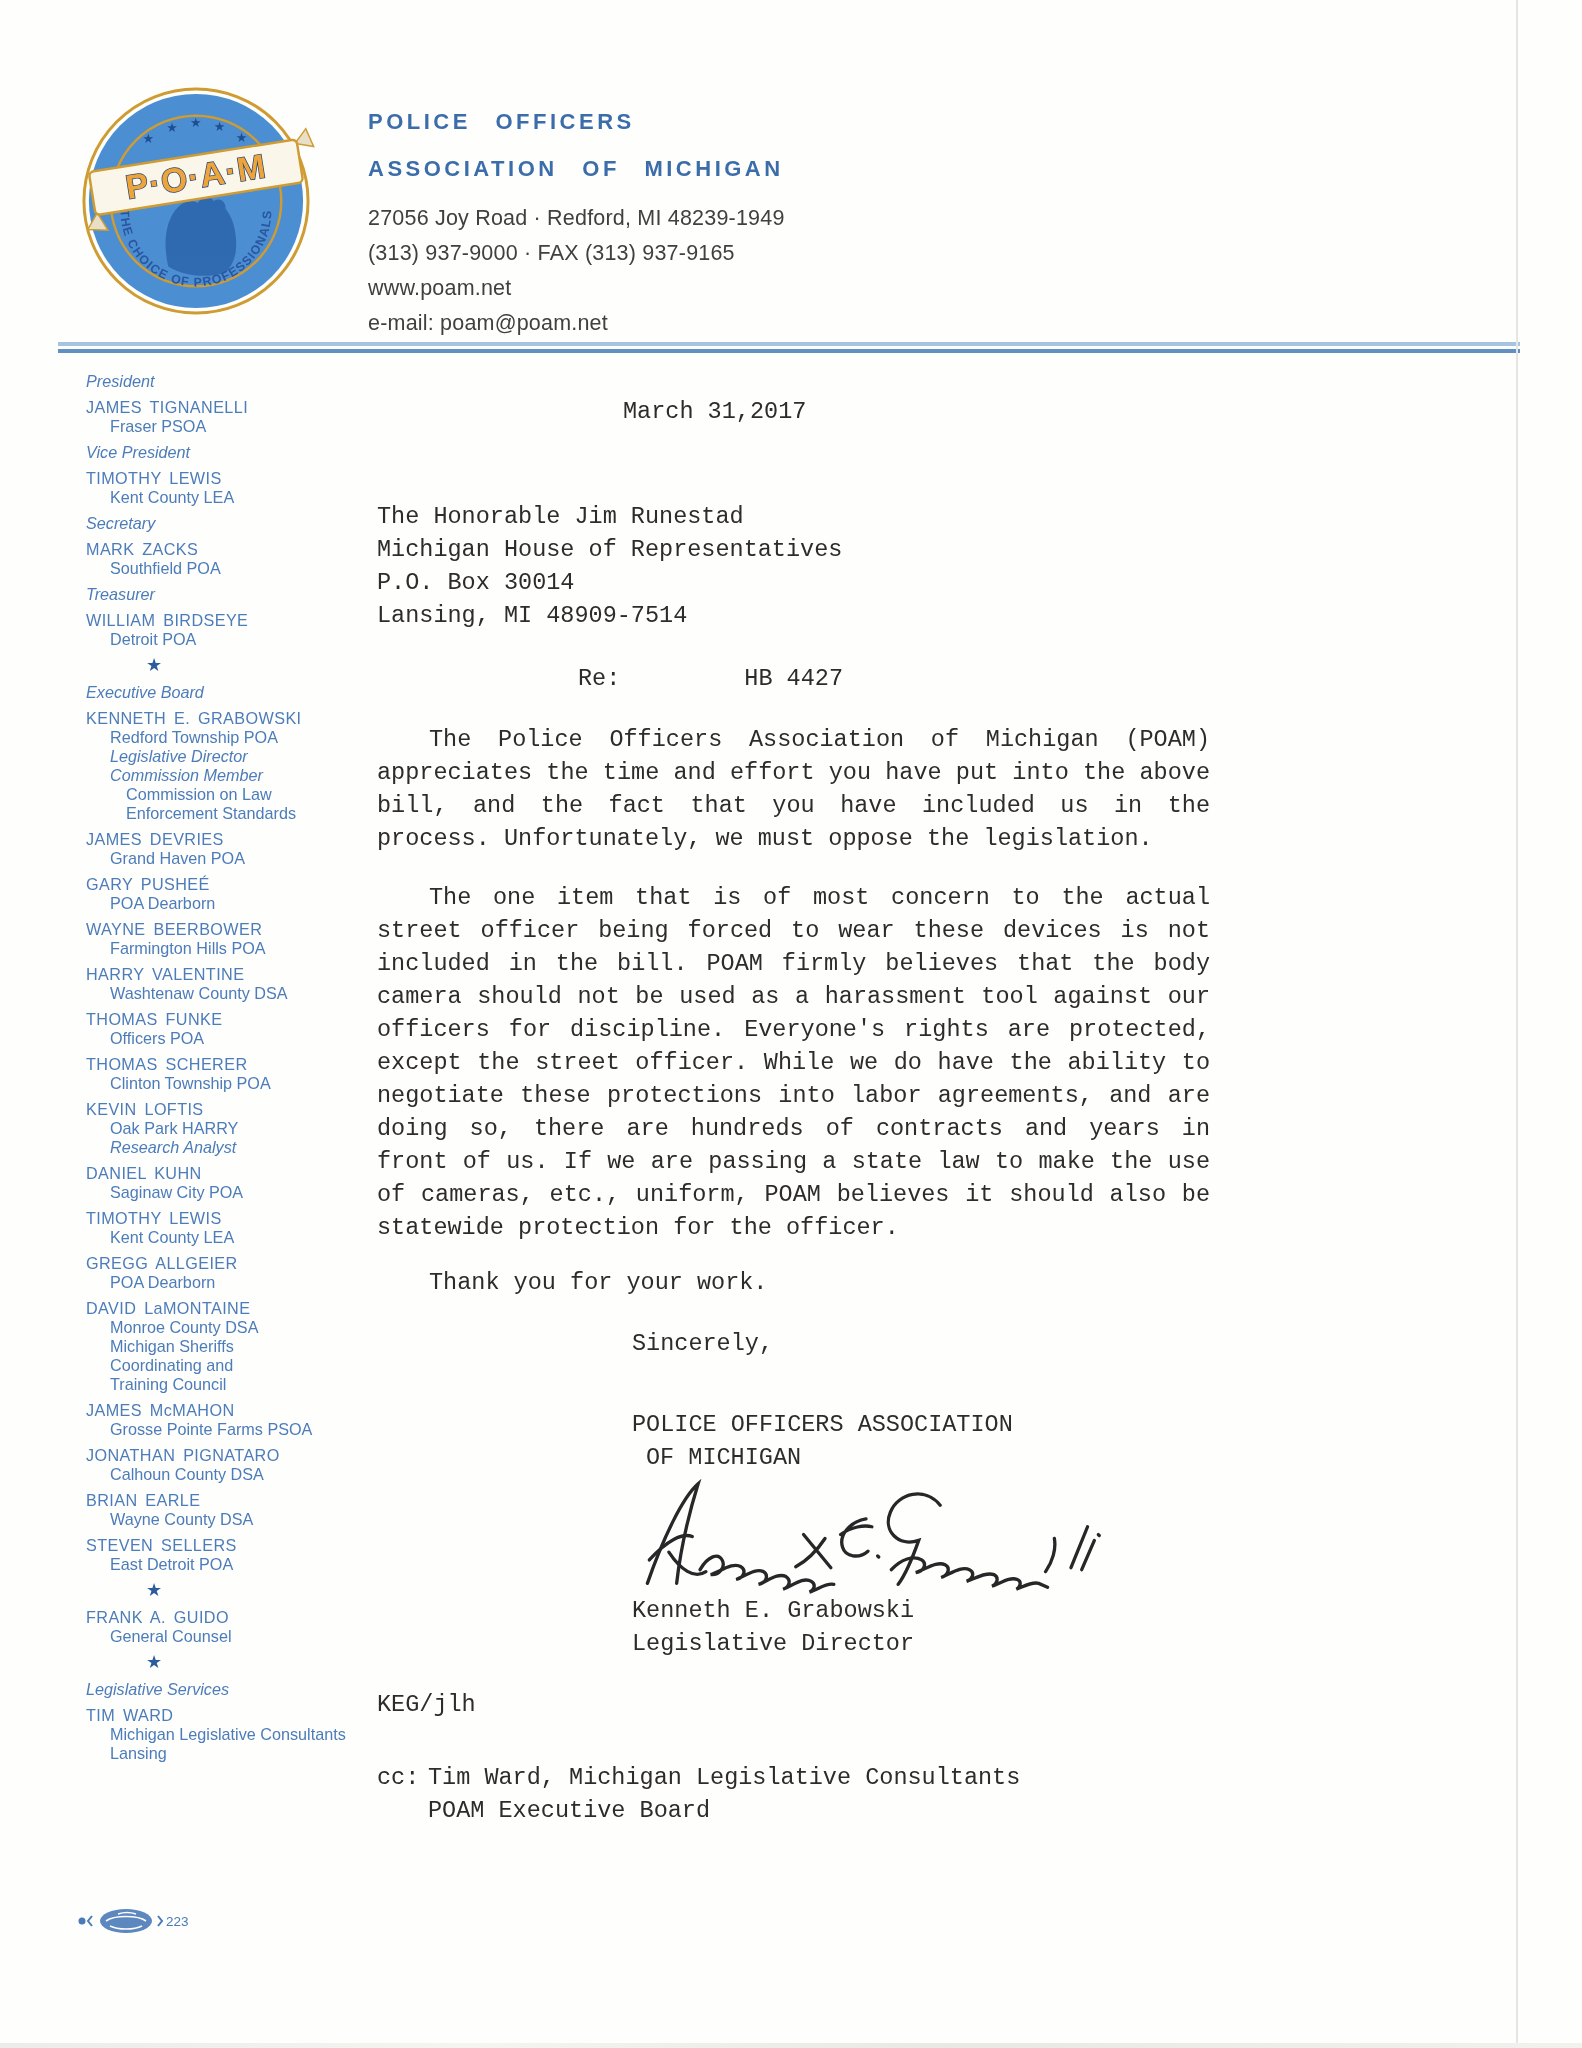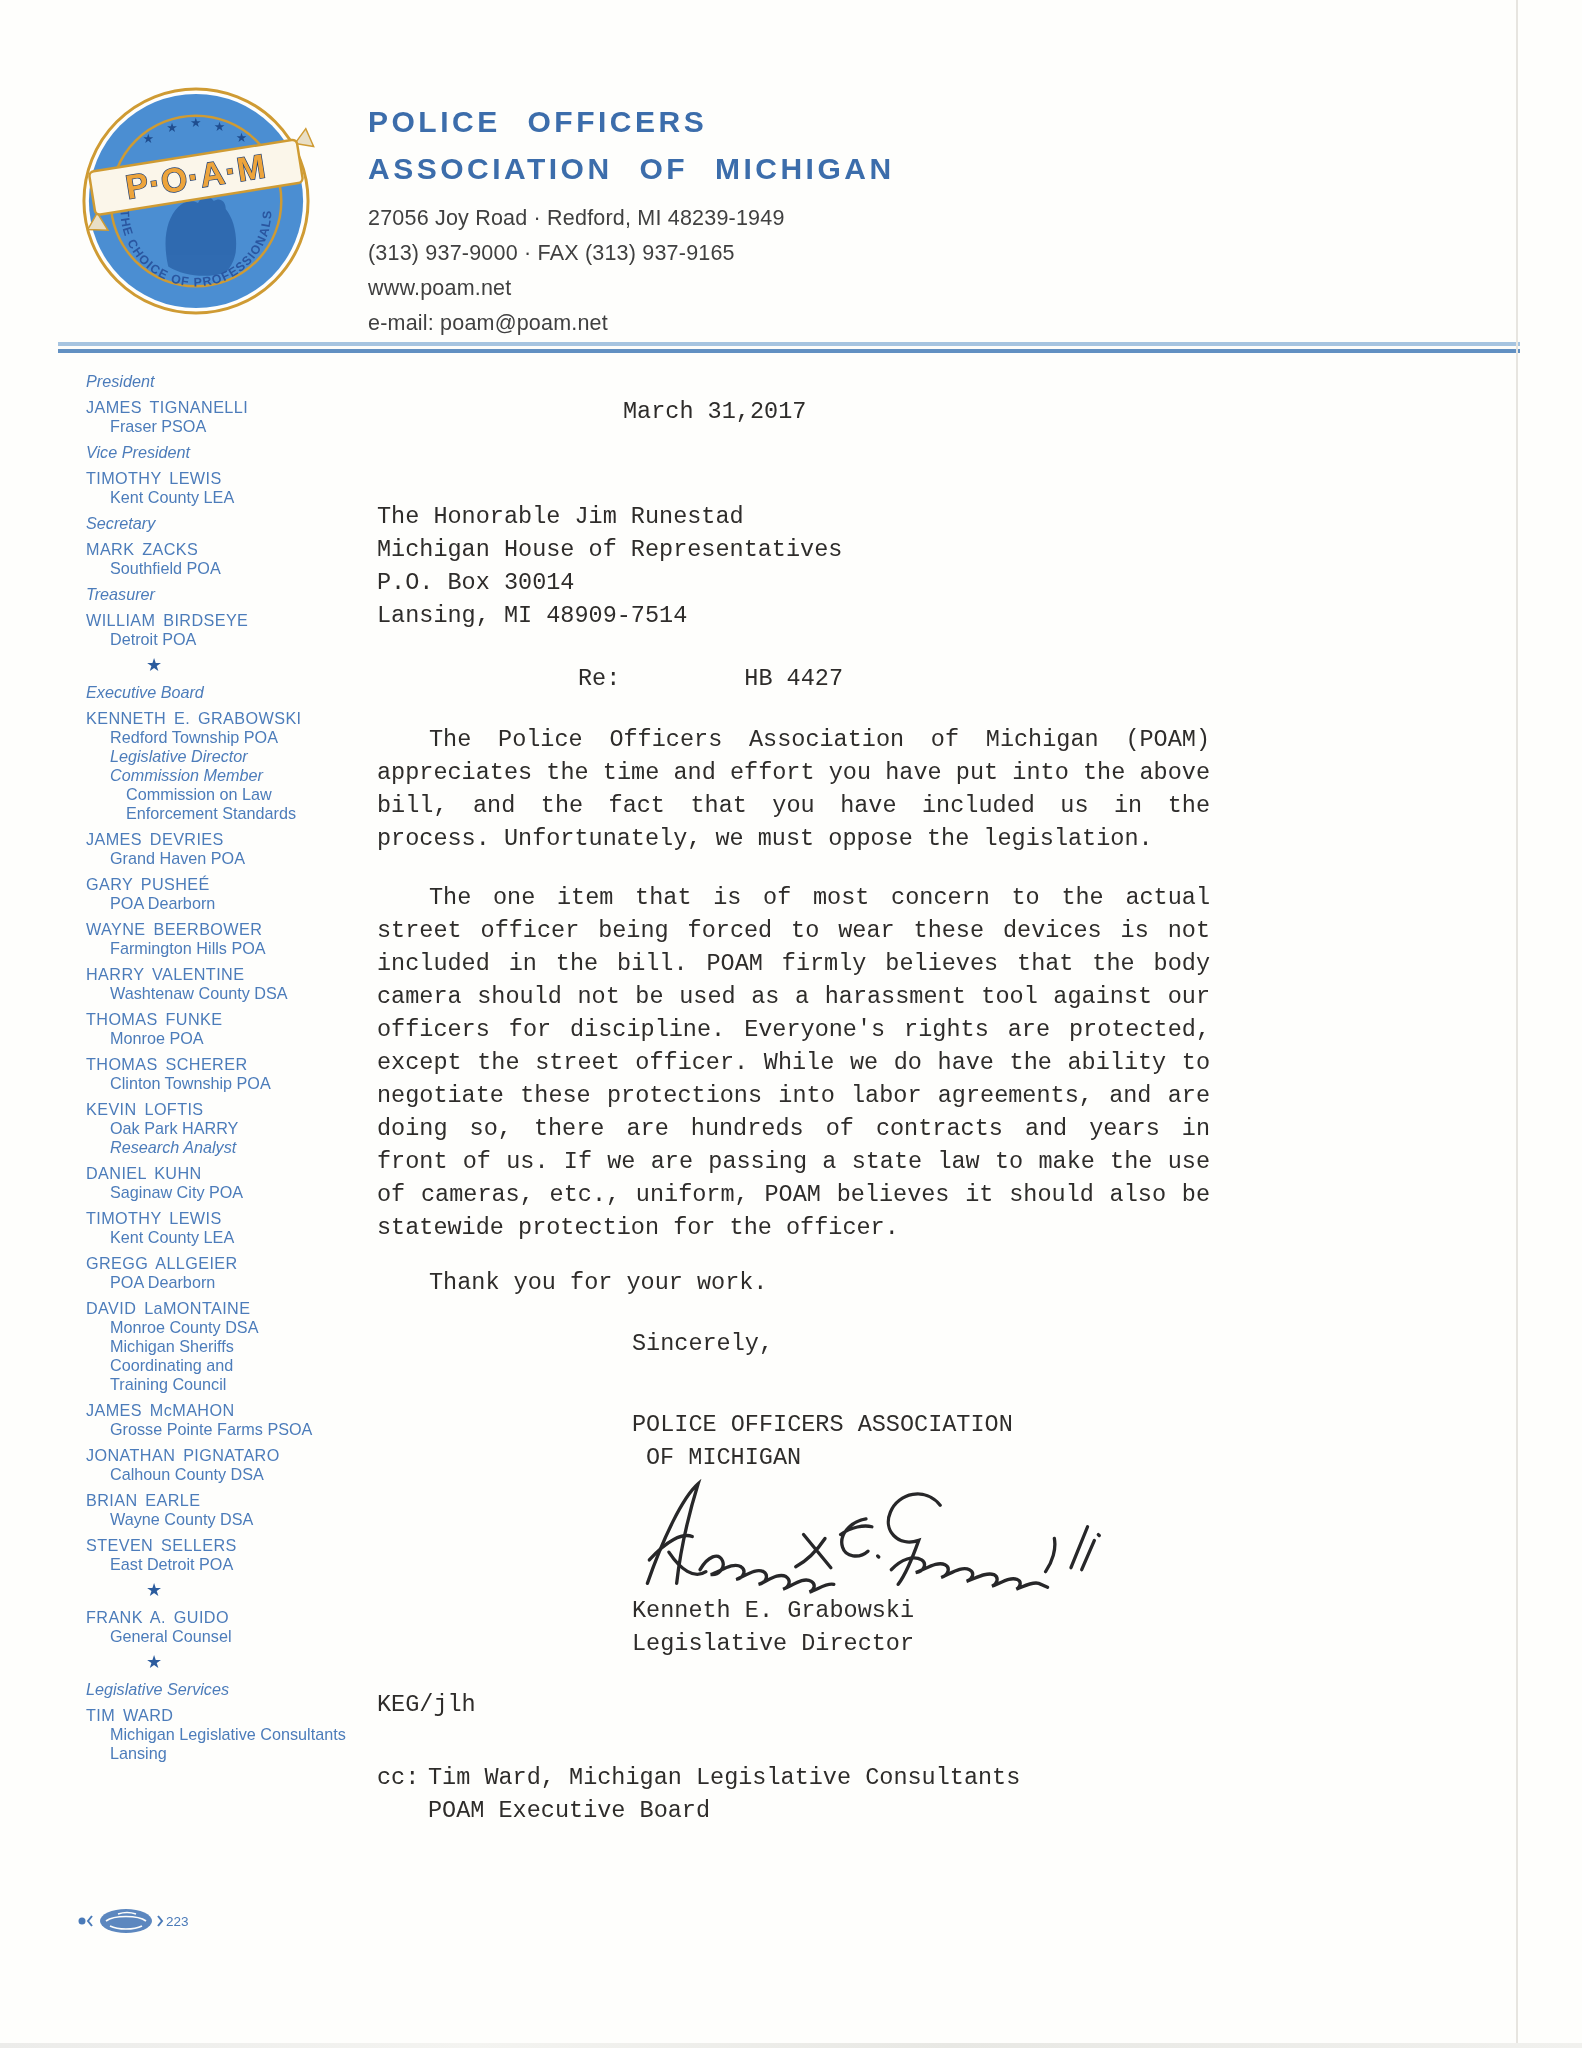--- a/index.html
+++ b/index.html
@@ -6,21 +6,21 @@
   .page {
     position:relative; width:1582px; height:2048px;
     background:#fefefc; overflow:hidden;
     font-family:"Liberation Sans", sans-serif;
   }
 
   
   .logo { position:absolute; left:72px; top:82px; }
   .lh-text { position:absolute; left:368px; top:98px; }
   .lh-title {
-    font-weight:bold; font-size:30px; line-height:47px;
+    font-weight:bold; font-size:22px; line-height:47px;
     color:#3c6dab; letter-spacing:3.5px; word-spacing:15px;
   }
   .lh-contact {
     margin-top:9px; font-size:21.5px; line-height:35px;
     color:#404040; letter-spacing:0.2px;
   }
   .rule {
     position:absolute; left:58px; top:342px; width:1462px; height:3px;
     border-top:4px solid #a6c4e0; border-bottom:4px solid #6290c2;
     background:#fdfdfb;
@@ -164,21 +164,21 @@
       <div class="sb-block sb-entry">
         <div class="sb-name">WAYNE BEERBOWER</div>
         <div class="sb-line sb-aff">Farmington Hills POA</div>
       </div>
       <div class="sb-block sb-entry">
         <div class="sb-name">HARRY VALENTINE</div>
         <div class="sb-line sb-aff">Washtenaw County DSA</div>
       </div>
       <div class="sb-block sb-entry">
         <div class="sb-name">THOMAS FUNKE</div>
-        <div class="sb-line sb-aff">Monroe POA</div>
+        <div class="sb-line sb-aff">Officers POA</div>
       </div>
       <div class="sb-block sb-entry">
         <div class="sb-name">THOMAS SCHERER</div>
         <div class="sb-line sb-aff">Clinton Township POA</div>
       </div>
       <div class="sb-block sb-entry">
         <div class="sb-name">KEVIN LOFTIS</div>
         <div class="sb-line sb-aff">Oak Park HARRY</div>
         <div class="sb-line sb-ital">Research Analyst</div>
       </div>

